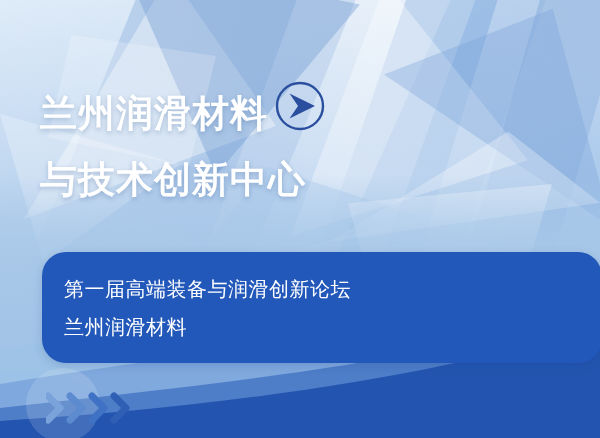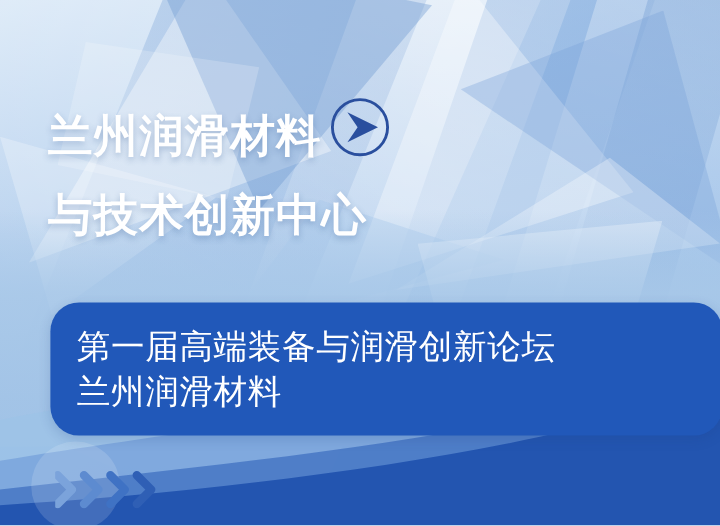--- a/index.html
+++ b/index.html
@@ -167,21 +167,21 @@
     height: 111px;
     background: #2158b9;
     border-radius: 24px;
     box-shadow: 0 3px 10px rgba(26,63,134,0.18);
   }
   .panel-text {
     position: absolute;
     left: 22px;
     top: 18px;
     color: #ffffff;
-    font-size: 28px;
+    font-size: 20px;
     line-height: 38px;
     letter-spacing: 0.5px;
     white-space: nowrap;
   }
 
   
   .chevrons {
     position: absolute;
     left: 46px;
     top: 392px;

